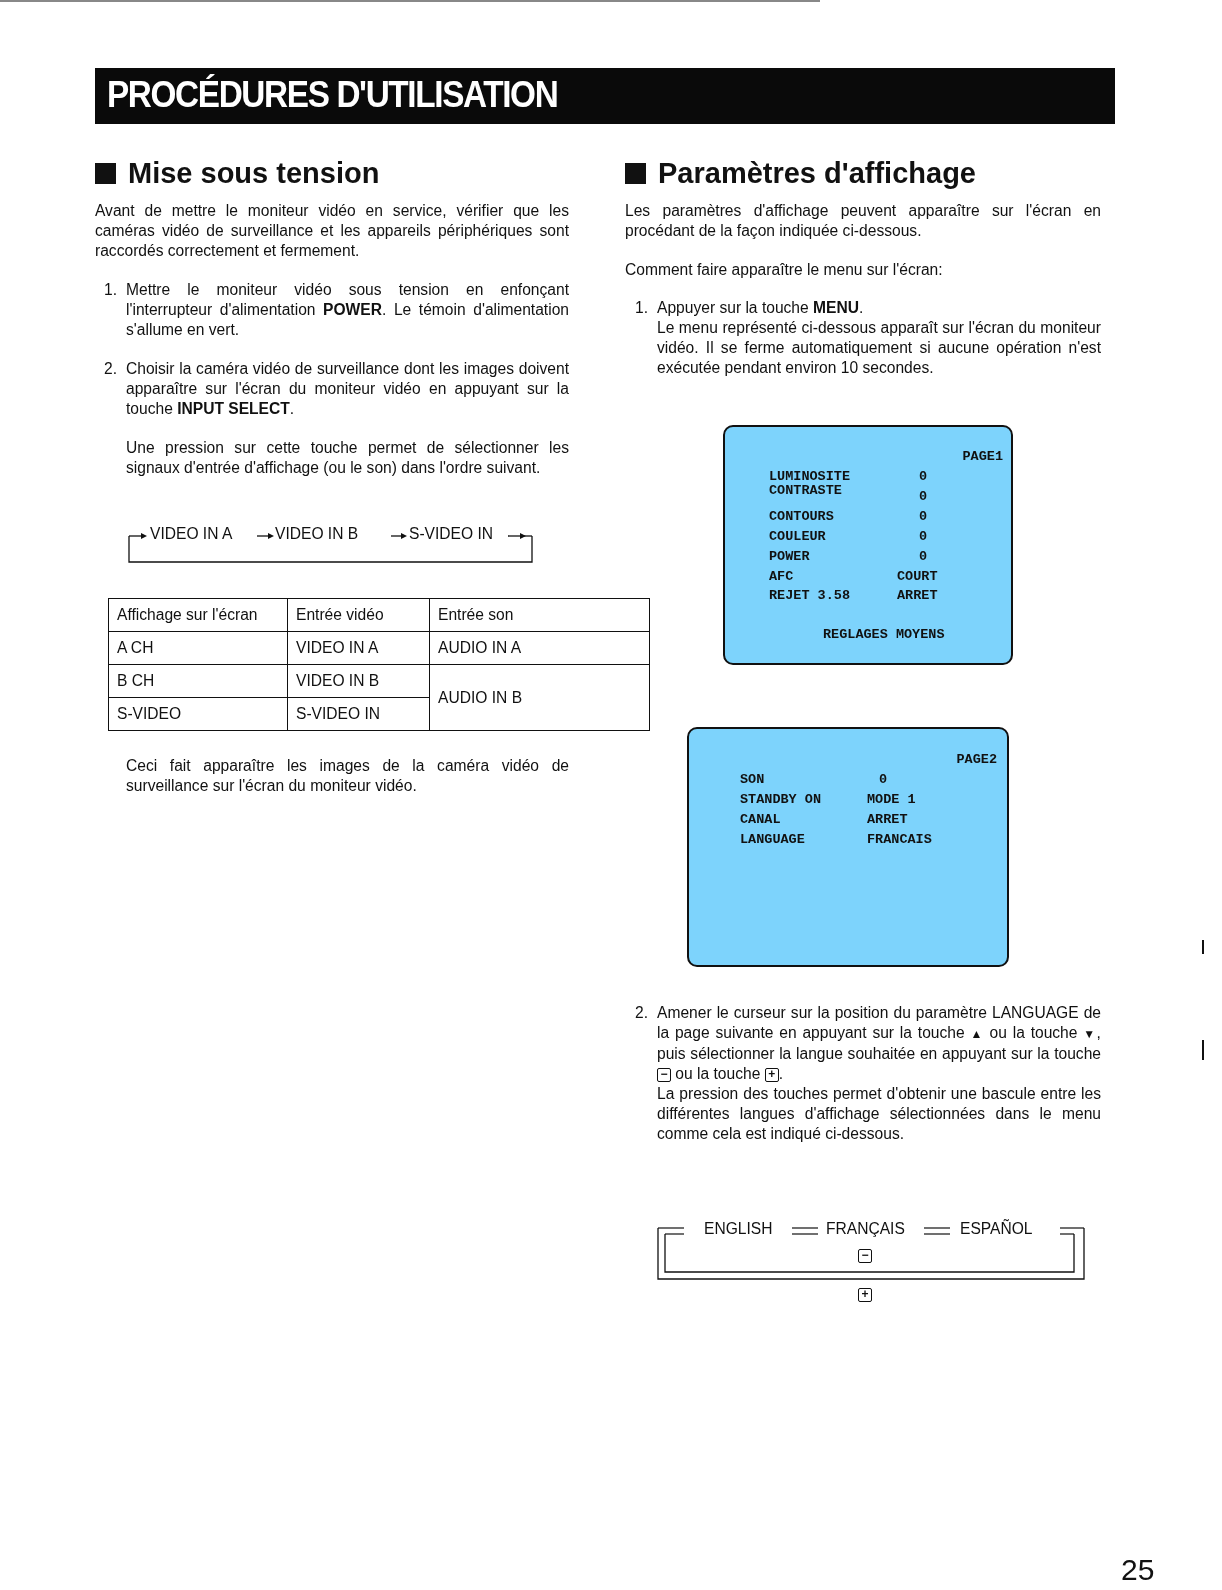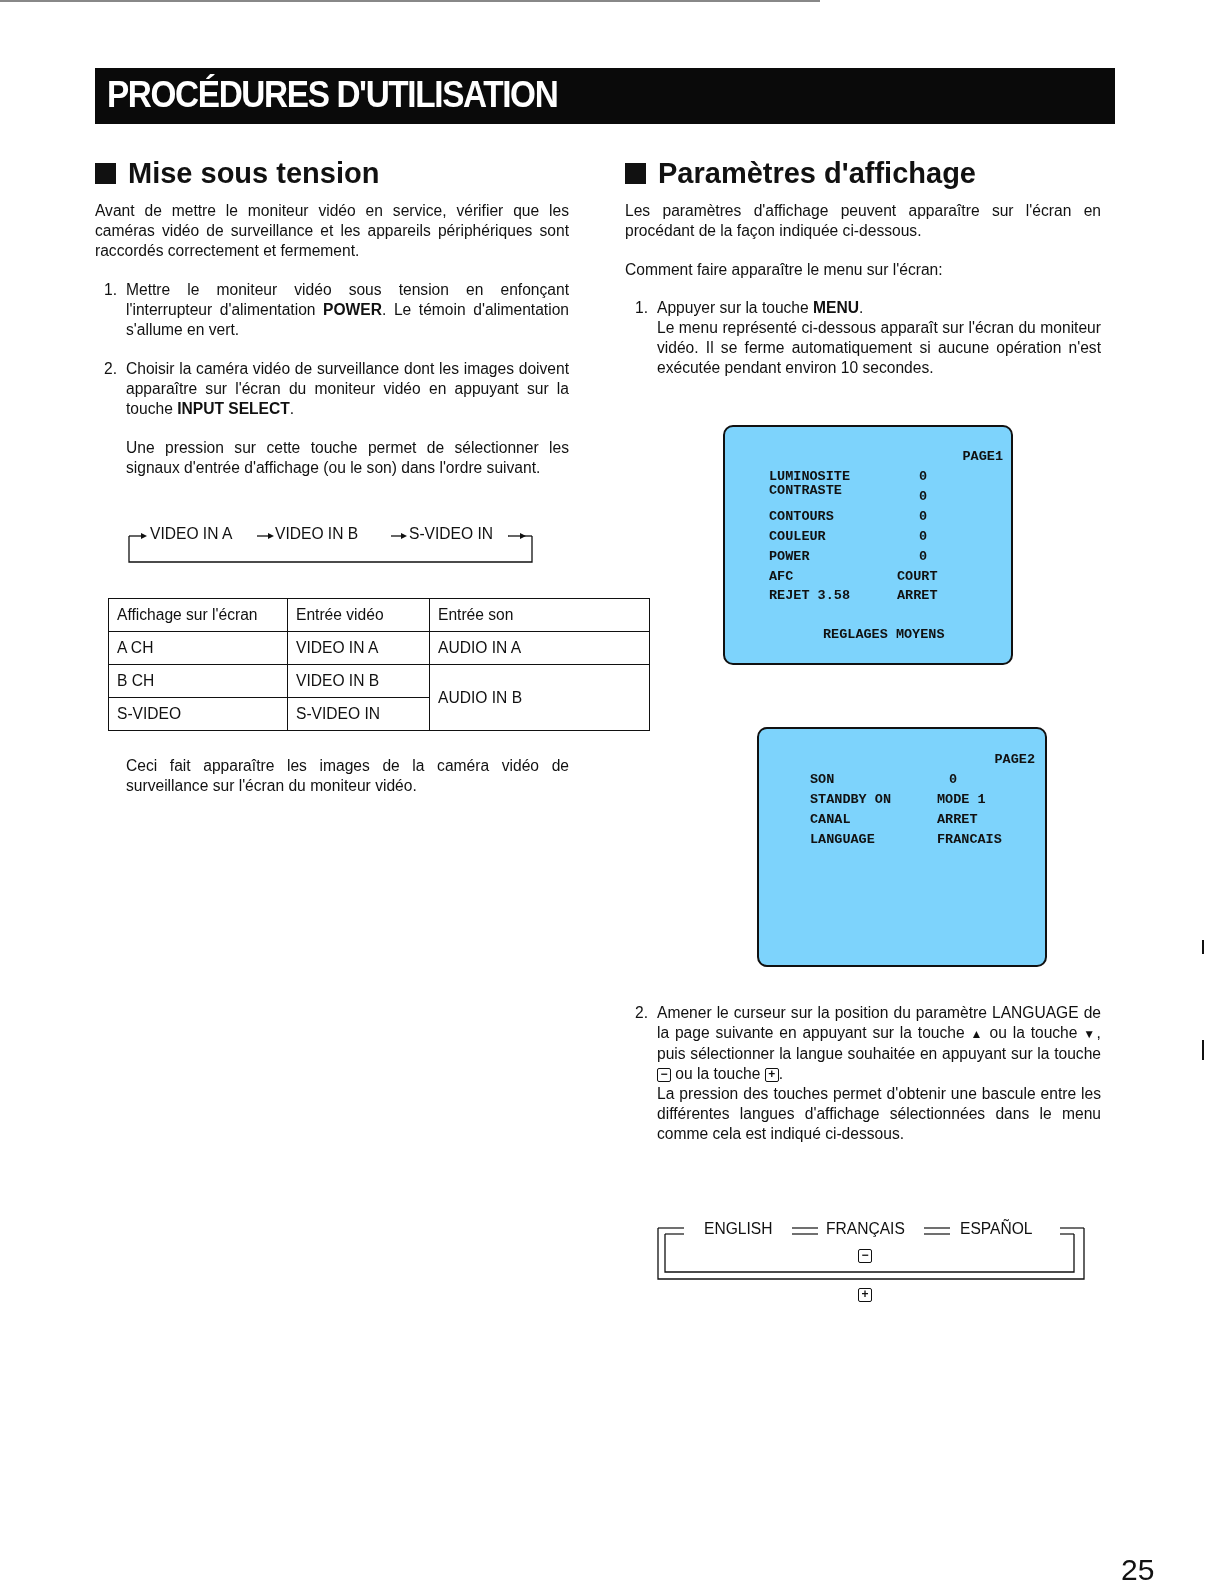--- a/index.html
+++ b/index.html
@@ -124,21 +124,21 @@
   <div class="row" style="left:194px; top:102px;">0</div>
   <div class="row" style="left:44px; top:122px;">POWER</div>
   <div class="row" style="left:194px; top:122px;">0</div>
   <div class="row" style="left:44px; top:142px;">AFC</div>
   <div class="row" style="left:172px; top:142px;">COURT</div>
   <div class="row" style="left:44px; top:161px;">REJET 3.58</div>
   <div class="row" style="left:172px; top:161px;">ARRET</div>
   <div class="row" style="left:98px; top:200px;">REGLAGES MOYENS</div>
 </div>
 
-<div class="osd" style="left:757px; top:727px; width:286px; height:236px;">
+<div class="osd" style="left:687px; top:727px; width:286px; height:236px;padding-left:32px;">
   <div class="row" style="right:10px; top:23px;">PAGE2</div>
   <div class="row" style="left:51px; top:43px;">SON</div>
   <div class="row" style="left:190px; top:43px;">0</div>
   <div class="row" style="left:51px; top:63px;">STANDBY ON</div>
   <div class="row" style="left:178px; top:63px;">MODE 1</div>
   <div class="row" style="left:51px; top:83px;">CANAL</div>
   <div class="row" style="left:178px; top:83px;">ARRET</div>
   <div class="row" style="left:51px; top:103px;">LANGUAGE</div>
   <div class="row" style="left:178px; top:103px;">FRANCAIS</div>
 </div>

